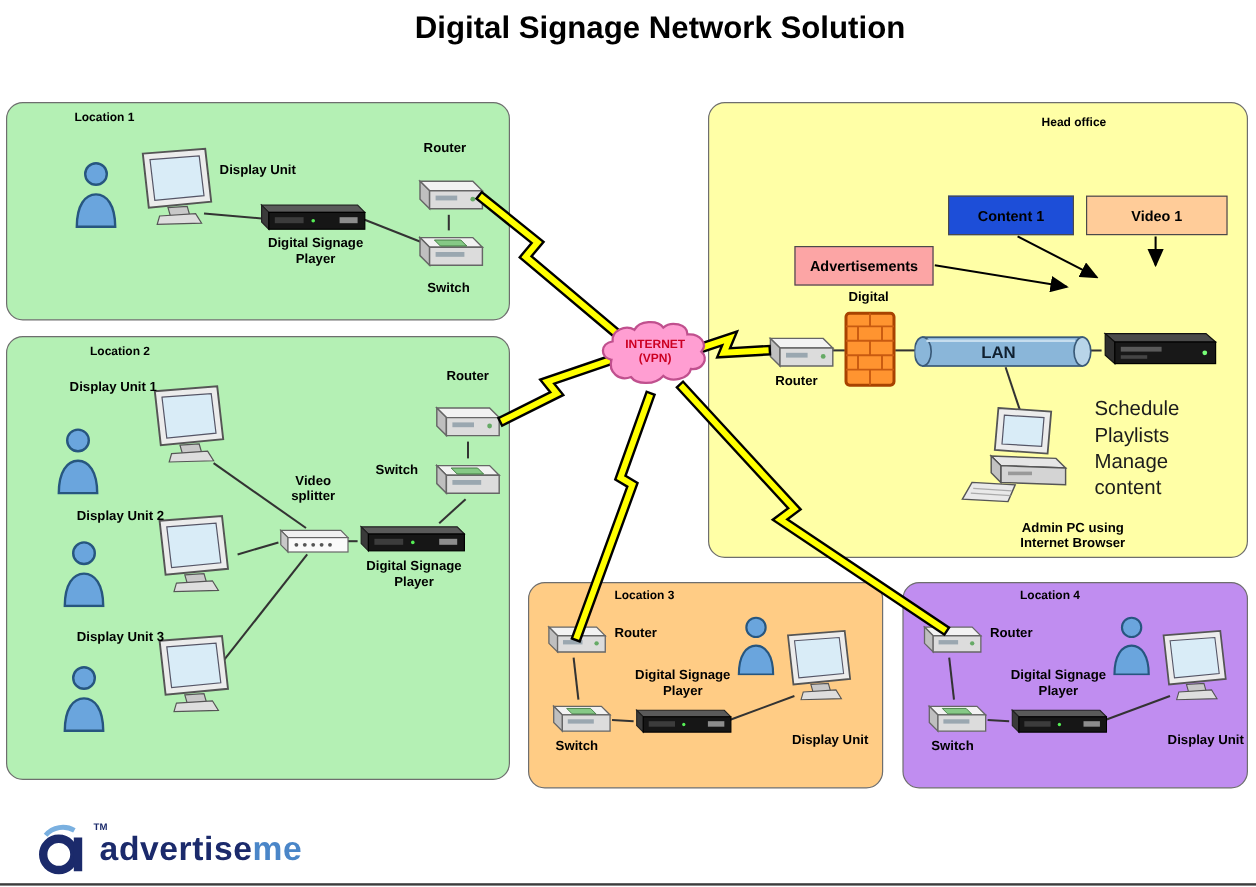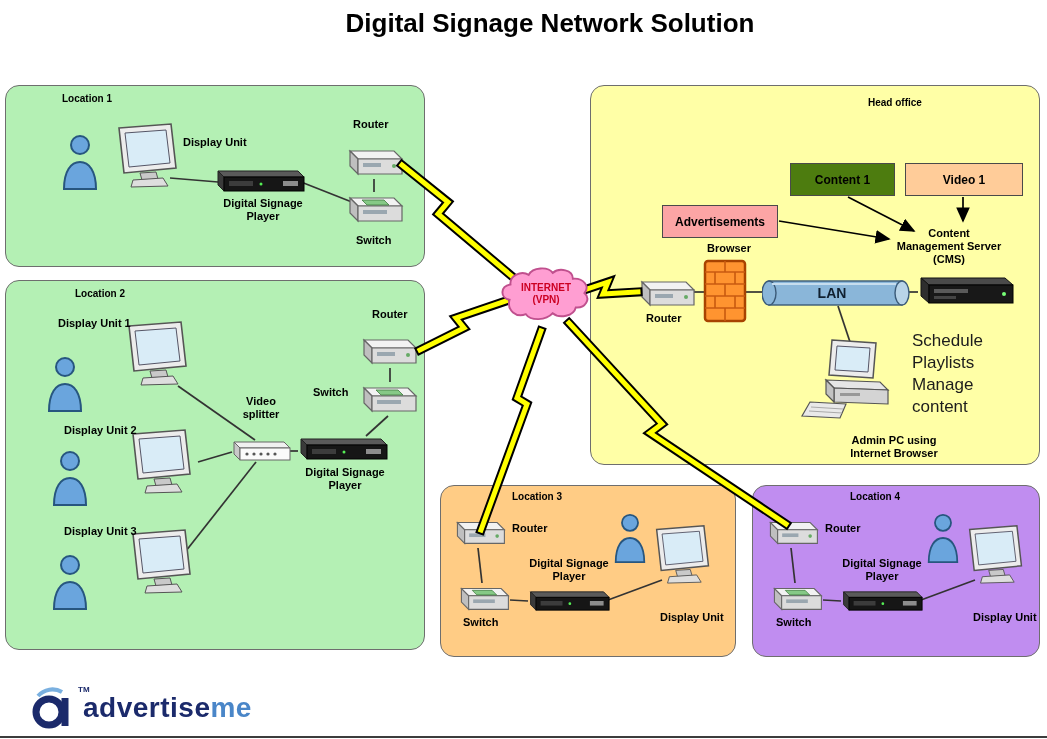--- a/index.html
+++ b/index.html
@@ -225,21 +225,21 @@
     <span class="bl">Video</span>
     <span class="bl">splitter</span>
   </div>
   <div class="lbl center" style="left:300px;top:466px;width:90px;">
     <span class="bl">Digital Signage</span>
     <span class="bl">Player</span>
   </div>
   <div class="lbl" style="left:372px;top:308px;">Router</div>
   <div class="lbl" style="left:313px;top:386px;">Switch</div>
 
-  <div class="hbox" style="left:790px;top:163px;width:105px;height:33px;background:#4d7c0f;">
+  <div class="hbox" style="left:790px;top:163px;width:105px;height:33px;background:#1d4ed8;">
     <span>Content 1</span>
   </div>
   <div class="hbox" style="left:905px;top:163px;width:118px;height:33px;background:#ffcc99;">
     <span>Video 1</span>
   </div>
   <div class="hbox" style="left:662px;top:205px;width:116px;height:33px;background:#fca5a5;">
     <span>Advertisements</span>
   </div>
 
   <svg class="device" style="left:636px;top:276px" width="62" height="34">
@@ -254,27 +254,22 @@
     <ellipse cx="140" cy="14" rx="7" ry="12" fill="#b8d4e8" stroke="#3a5a78" stroke-width="1.4"></ellipse>
     <line x1="10" y1="5" x2="134" y2="5" stroke="#c6ddee" stroke-width="2"></line>
     <text x="70" y="19" text-anchor="middle" font-size="14" font-weight="bold" fill="#102030">LAN</text>
   </svg>
   <svg class="device" style="left:916px;top:275px" width="100" height="32">
       <use href="#sym-server"></use>
     </svg>
   <svg class="device" style="left:800px;top:338px" width="96" height="84">
       <use href="#sym-pc"></use>
     </svg>
-  <div class="lbl" style="left:707px;top:242px;">Browser</div>
+  <div class="lbl" style="left:707px;top:242px;">Digital</div>
   <div class="lbl" style="left:646px;top:312px;">Router</div>
-  <div class="lbl center" style="left:893px;top:227px;width:112px;">
-    <span class="bl">Content</span>
-    <span class="bl">Management Server</span>
-    <span class="bl">(CMS)</span>
-  </div>
   <div class="note" style="left:912px;top:330px;width:120px;">
     <span class="bl">Schedule Playlists</span>
     <span class="bl">Manage content</span>
   </div>
   <div class="lbl center" style="left:840px;top:434px;width:108px;">
     <span class="bl">Admin PC using</span>
     <span class="bl">Internet Browser</span>
   </div>
 
   <svg class="device" style="left:452px;top:517px" width="56" height="31">

